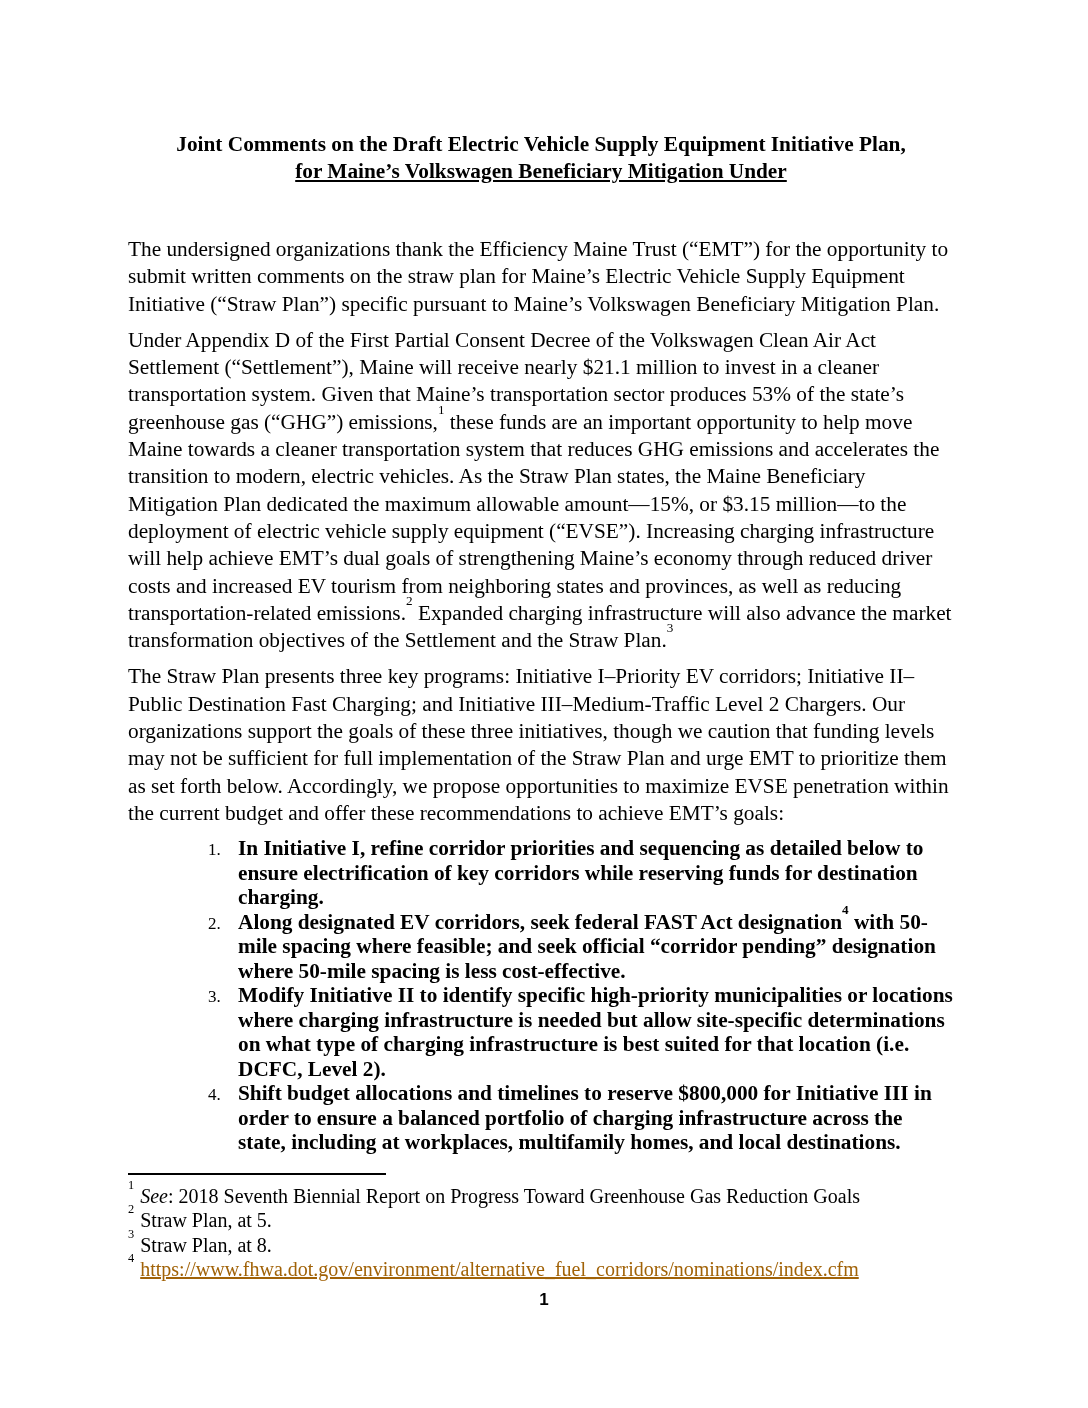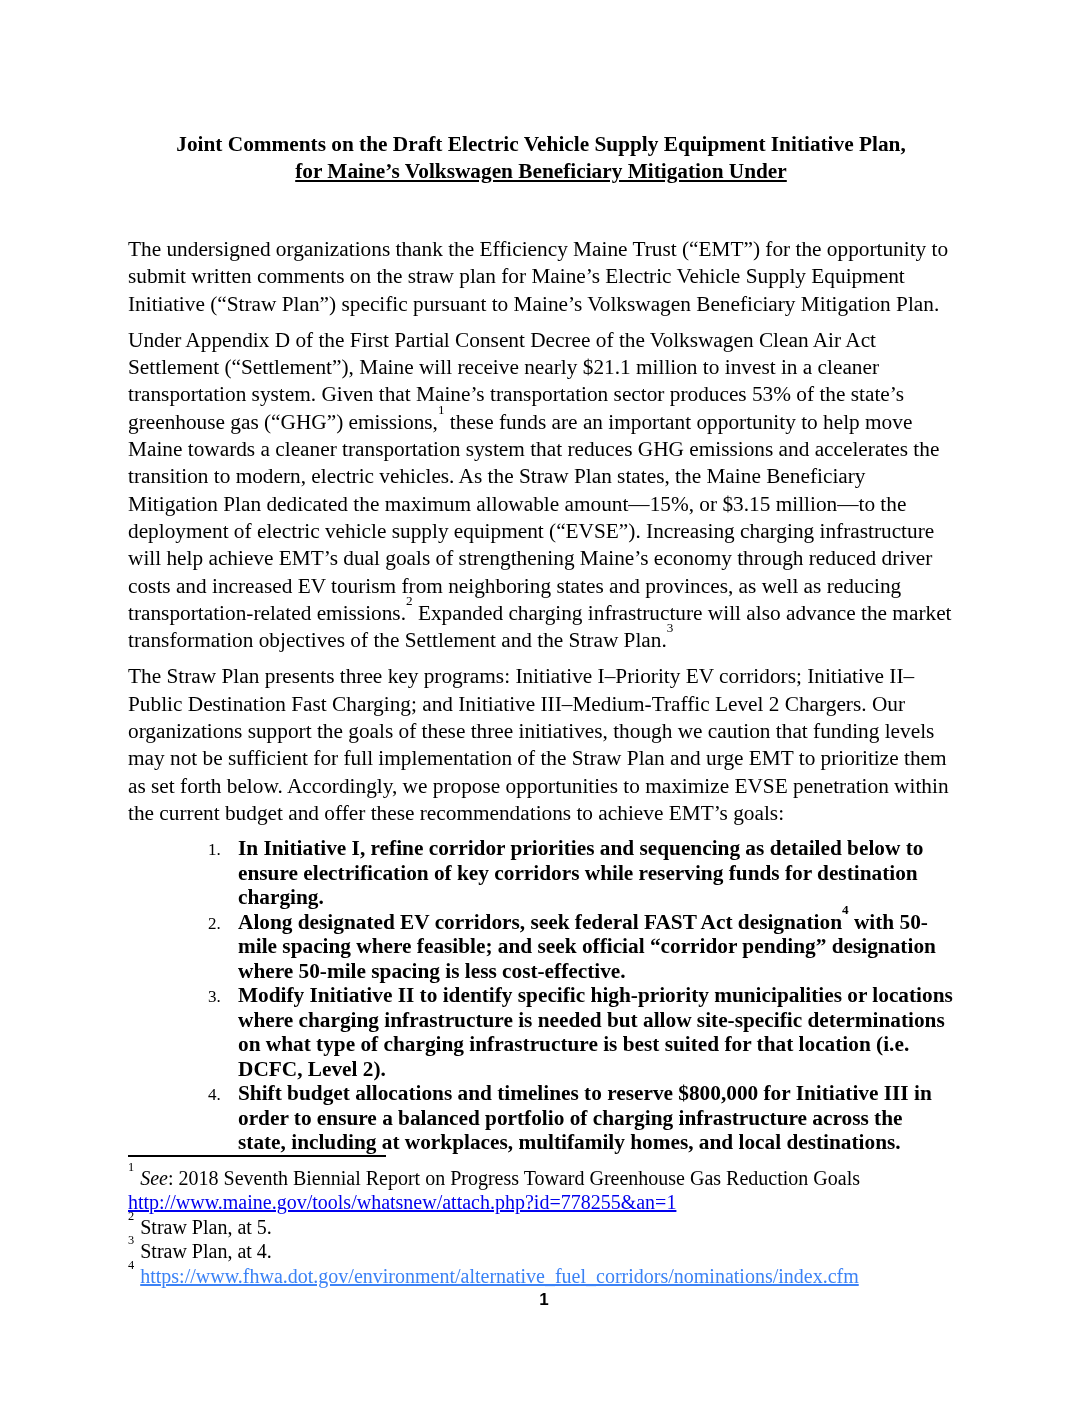--- a/index.html
+++ b/index.html
@@ -45,20 +45,21 @@
   }
   .list-item { display: flex; align-items: baseline; }
   .list-marker {
     flex: none;
     margin-left: 80px;
     width: 30px;
     font-size: 17px;
   }
   .list-text { flex: 1; font-weight: bold; }
   .footnotes {
+    margin-top: 18px;
     font-size: 20px;
     line-height: 24.5px;
   }
   .fn-sep {
     width: 258px;
     border: none;
     border-top: 2px solid #000;
     margin: 0 0 9px 0;
   }
   .footnote sup.ref { margin-right: 6px; }
@@ -105,21 +106,21 @@
       <span class="list-text"><span>Modify Initiative II to identify specific high-priority municipalities or locations where charging infrastructure is needed but allow site-specific determinations on what type of charging infrastructure is best suited for that location (i.e. DCFC, Level 2).</span></span>
     </div>
     <div class="list-item">
       <span class="list-marker">4.</span>
       <span class="list-text"><span>Shift budget allocations and timelines to reserve $800,000 for Initiative III in order to ensure a balanced portfolio of charging infrastructure across the state, including at workplaces, multifamily homes, and local destinations.</span></span>
     </div>
   </div>
 
   <div class="footnotes">
     <hr class="fn-sep">
-    <div class="footnote"><sup class="ref">1</sup><span><span class="italic">See</span><span>: 2018 Seventh Biennial Report on Progress Toward Greenhouse Gas Reduction Goals</span><br><a class="fn-link" style="color: rgb(0, 0, 238);">http://www.maine.gov/tools/whatsnew/attach.php?id=778255&amp;an=1</a></span></div>
+    <div class="footnote"><sup class="ref">1</sup><span><span class="italic">See</span><span>: 2018 Seventh Biennial Report on Progress Toward Greenhouse Gas Reduction Goals</span><br></span></div>
     <div class="footnote"><sup class="ref">2</sup><span><span>Straw Plan, at 5.</span></span></div>
-    <div class="footnote"><sup class="ref">3</sup><span><span>Straw Plan, at 4.</span></span></div>
-    <div class="footnote"><sup class="ref">4</sup><span><a class="fn-link" style="color: #3b82f6; text-align: right;">https://www.fhwa.dot.gov/environment/alternative_fuel_corridors/nominations/index.cfm</a></span></div>
+    <div class="footnote"><sup class="ref">3</sup><span><span>Straw Plan, at 8.</span></span></div>
+    <div class="footnote"><sup class="ref">4</sup><span><a class="fn-link" style="color: #a16207; text-align: right;">https://www.fhwa.dot.gov/environment/alternative_fuel_corridors/nominations/index.cfm</a></span></div>
   </div>
 
   <div class="page-number">1</div>
 
 </div>
 
 </body></html>

